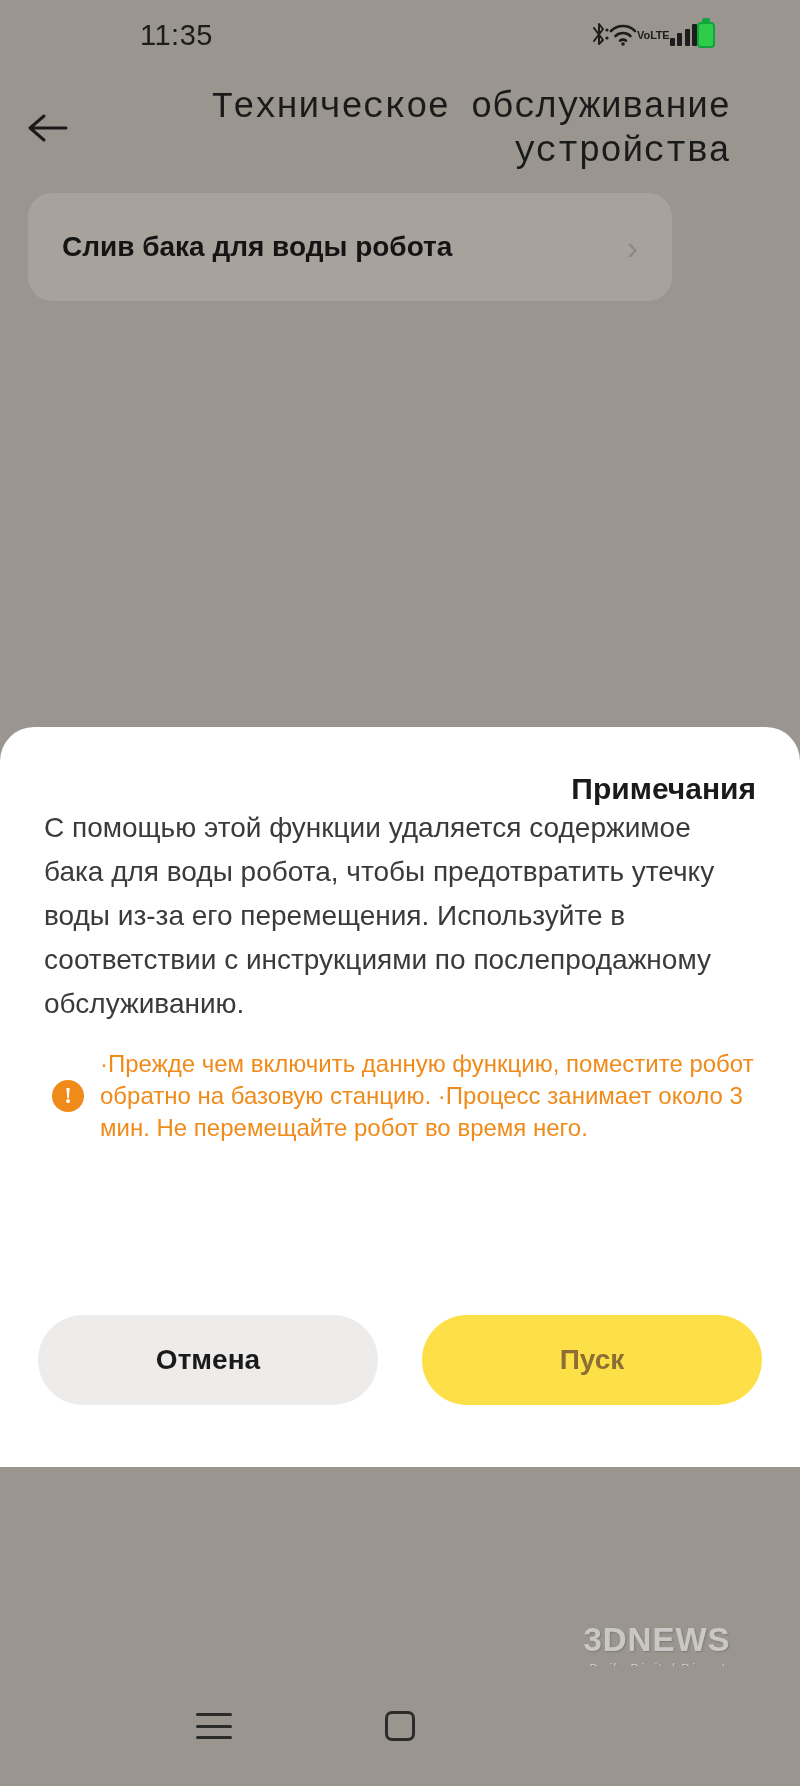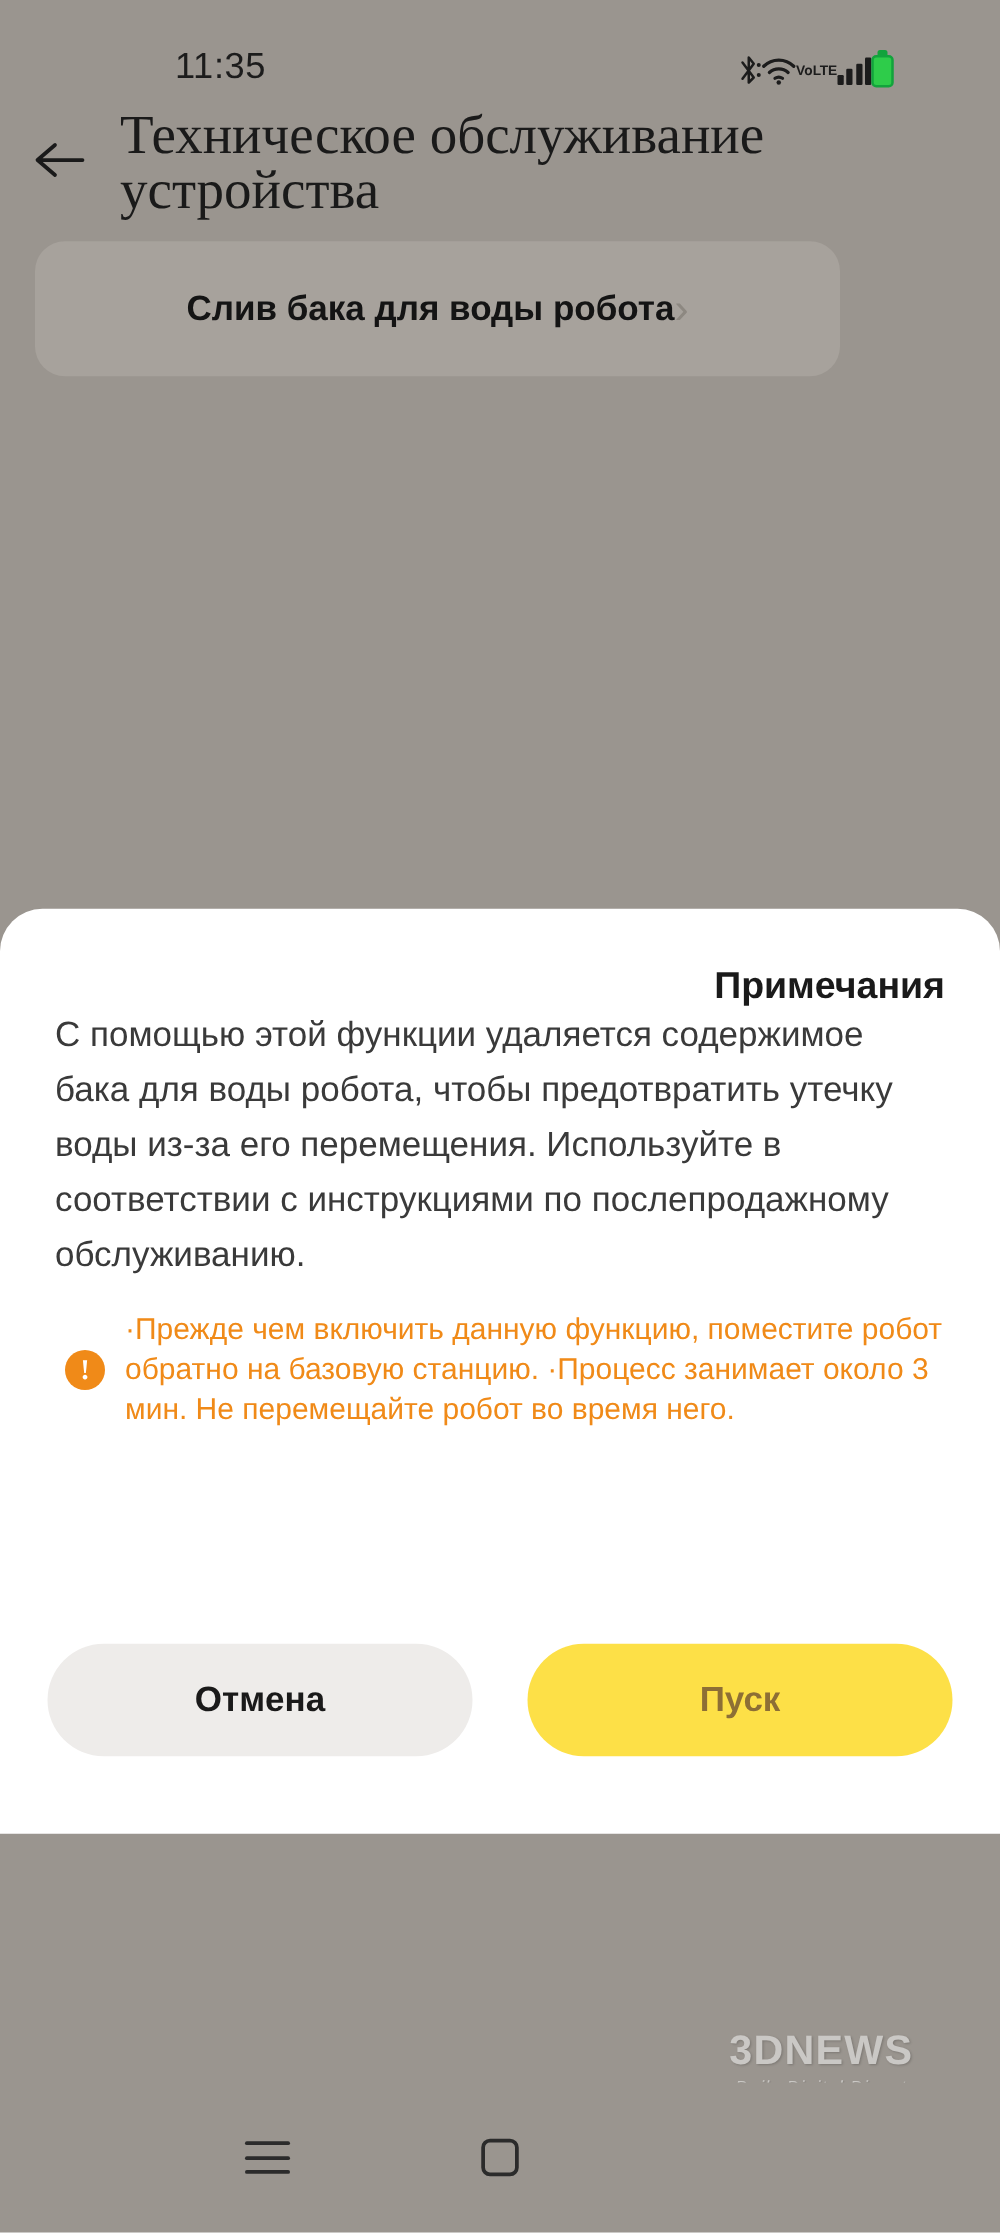--- a/index.html
+++ b/index.html
@@ -17,21 +17,21 @@
     background: #9a958f;
     overflow: hidden;
   }
 
   
   .status-bar {
     position: absolute;
     top: 0; left: 0; right: 0;
     height: 70px;
     display: flex;
-    align-items: flex-end;
+    align-items: center;
     justify-content: space-between;
     padding: 0 40px 0 40px;
   }
   .status-time {
     font-size: 29px;
     color: #1c1c1c;
     letter-spacing: .5px;
     font-family: "Liberation Sans", sans-serif;
     padding-left: 100px;
   }
@@ -91,41 +91,41 @@
   }
   .back-btn {
     width: 96px;
     height: 100%;
     display: flex;
     align-items: center;
     justify-content: center;
   }
   .page-title {
     flex: 1;
-    text-align: left;
-    font-size: 44px;
+    text-align: right;
+    font-size: 36px;
     line-height: 44px;
     color: #1a1a1a;
     padding-right: 70px;
-    font-family: Liberation Serif, serif;
+    font-family: Liberation Mono, monospace;
   }
 
   
   .card {
     position: absolute;
     top: 193px;
     left: 28px;
     width: 644px;
     height: 108px;
     background: #a7a29c;
     border-radius: 24px;
     display: flex;
     align-items: center;
     padding: 0 34px;
-    justify-content: center;
+    justify-content: space-between;
   }
   .card-label {
     font-size: 28px;
     font-weight: bold;
     color: #141414;
   }
   .chev {
     color: #8d8881;
     font-size: 34px;
     line-height: 1;

